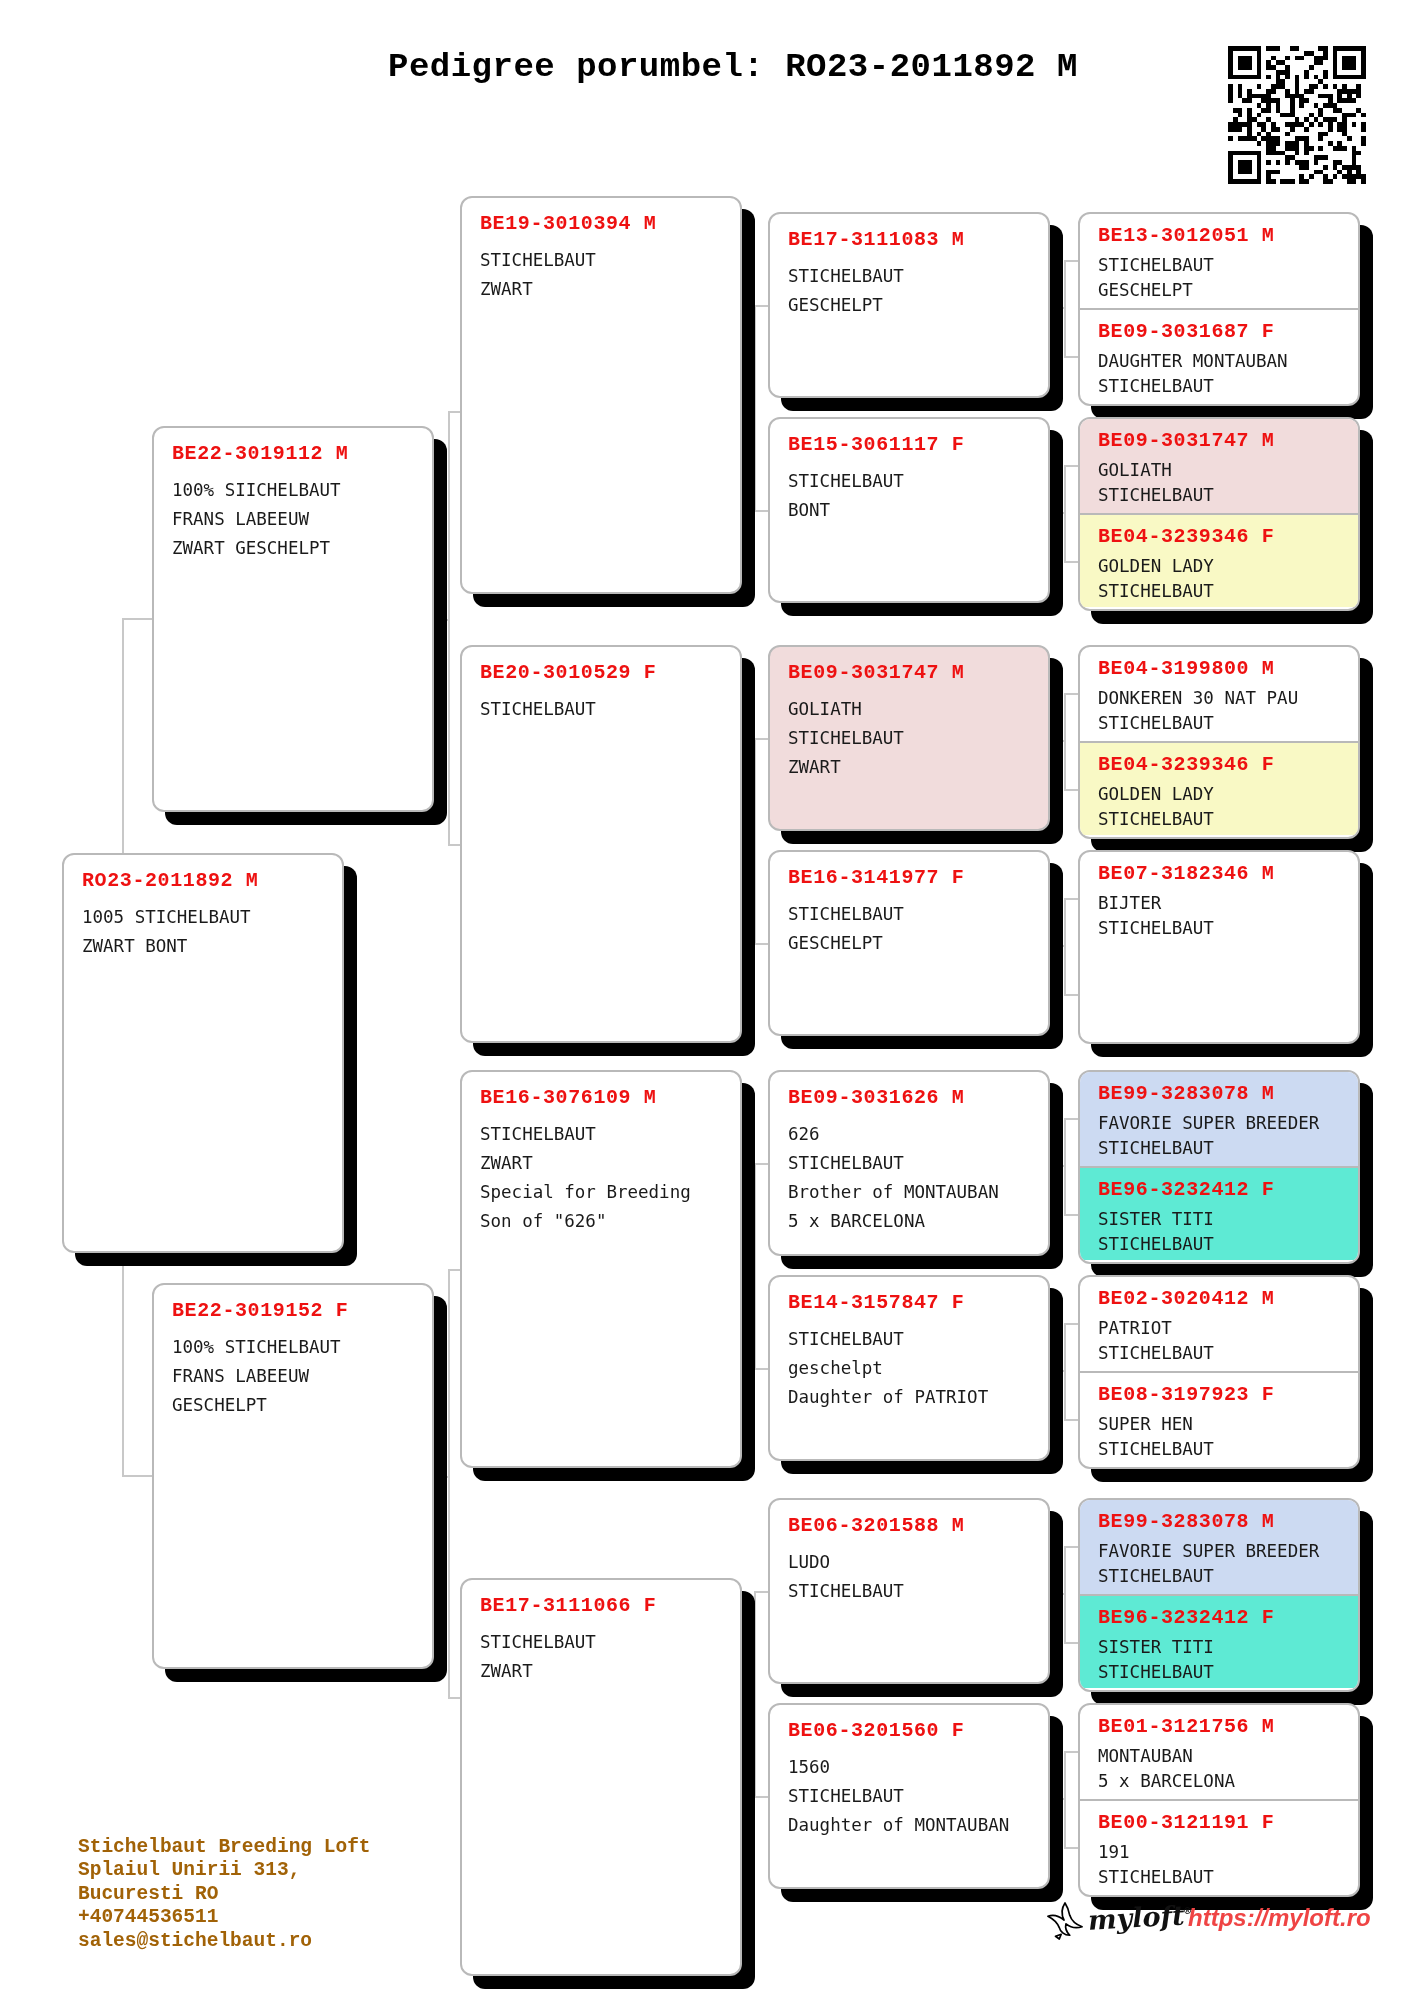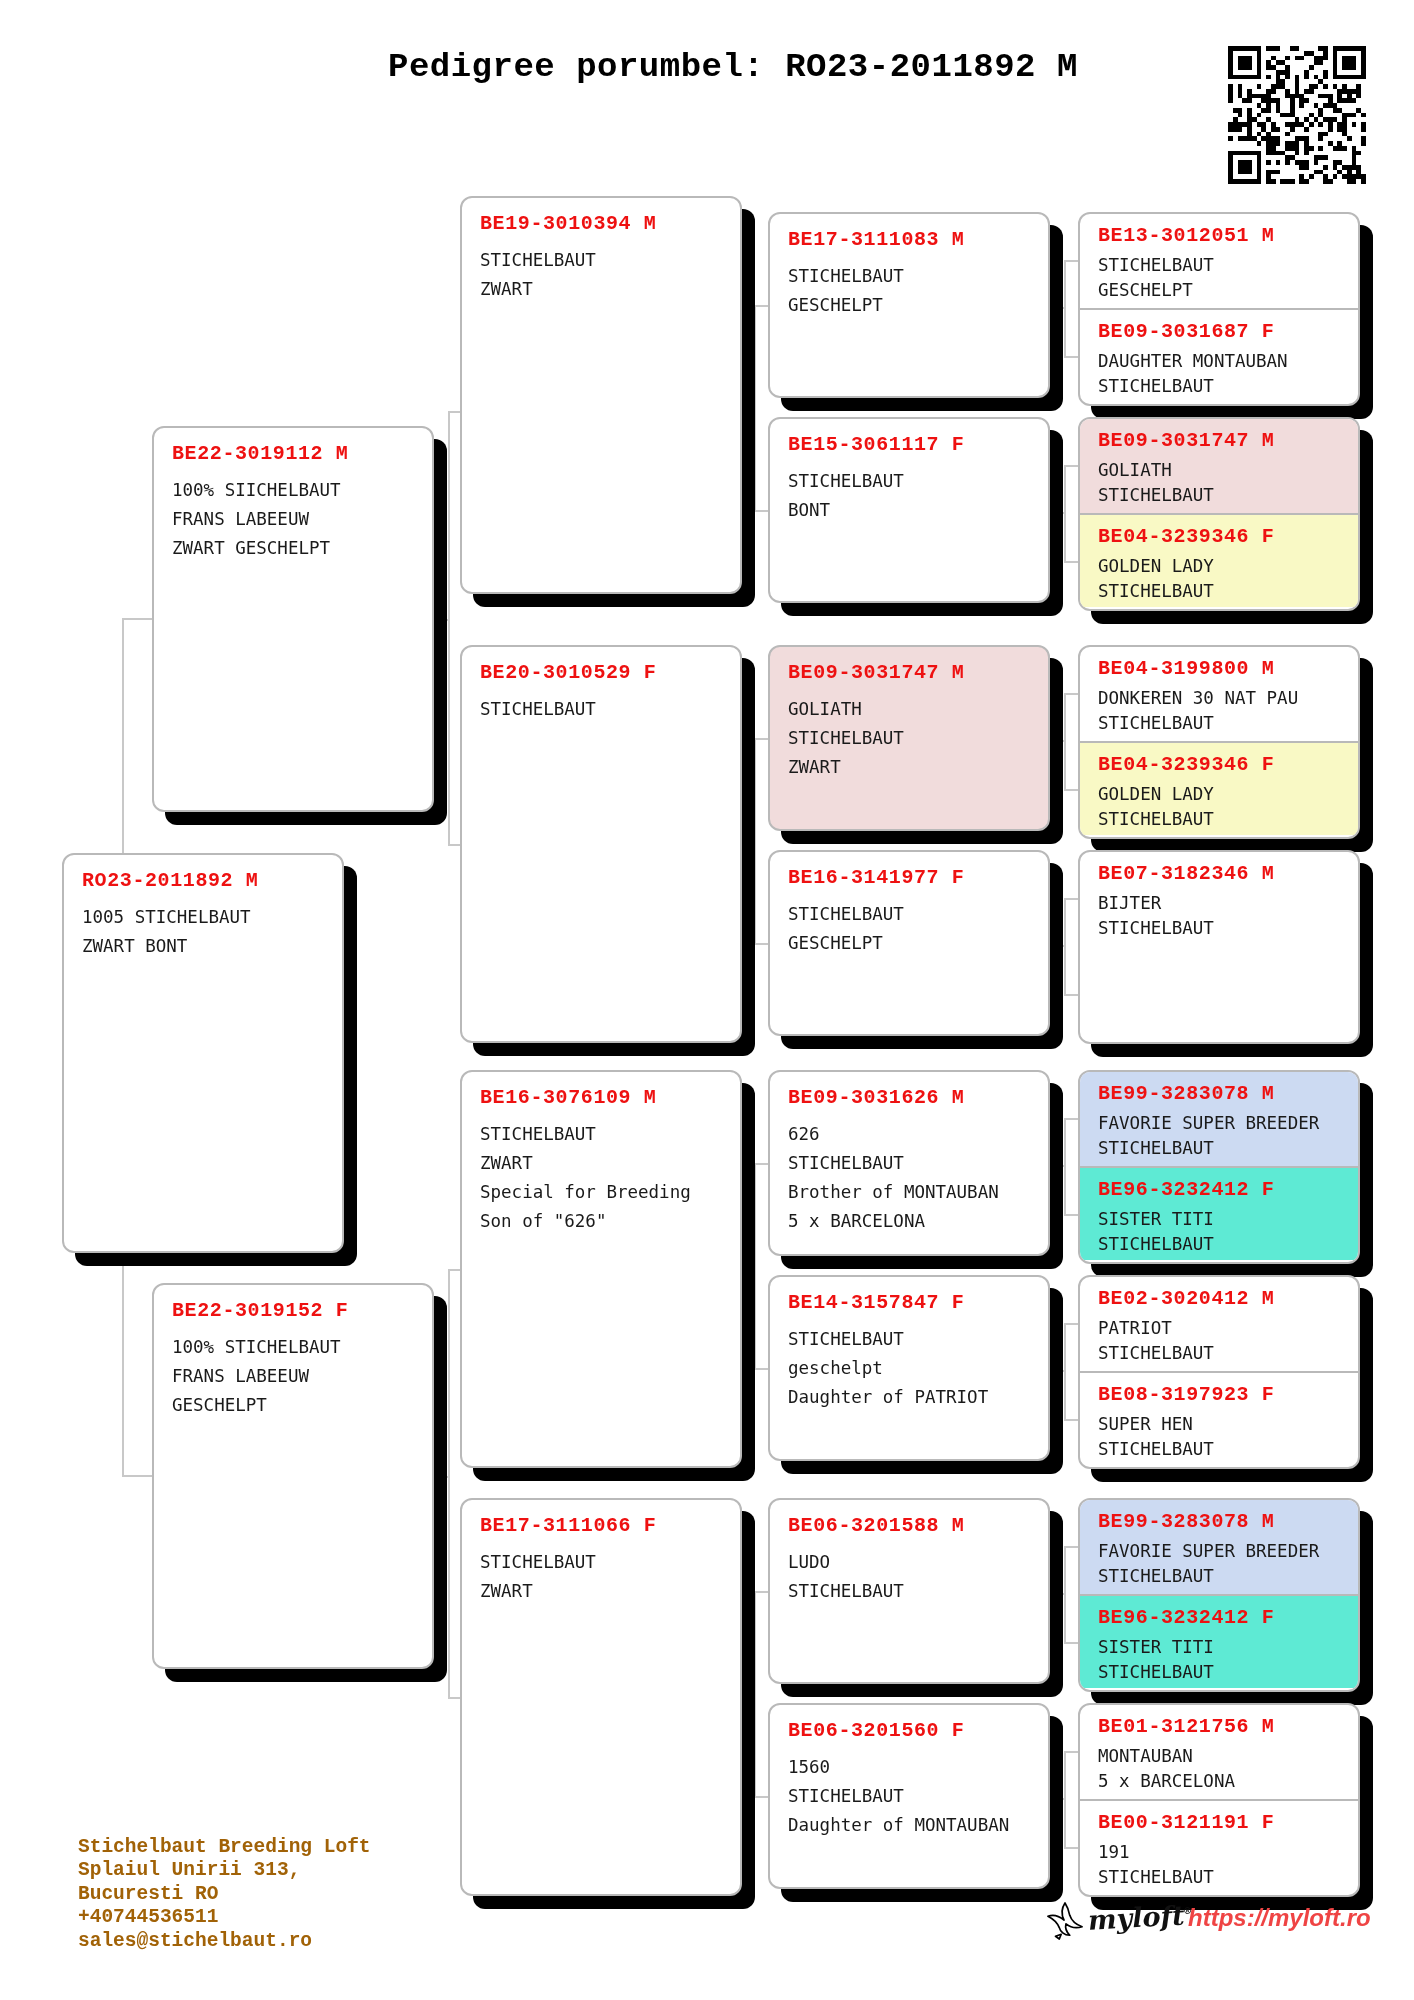--- a/index.html
+++ b/index.html
@@ -426,21 +426,21 @@
     <div class="ring">BE20-3010529 F</div>
     <div class="body">STICHELBAUT</div>
   </div>
   <div class="pbox" style="left:460px;top:1070px;width:282px;height:398px">
     <div class="ring">BE16-3076109 M</div>
     <div class="body">STICHELBAUT
 ZWART
 Special for Breeding
 Son of "626"</div>
   </div>
-  <div class="pbox" style="left:460px;top:1498px;width:282px;height:398px">
+  <div class="pbox" style="left:460px;top:1578px;width:282px;height:398px">
     <div class="ring">BE17-3111066 F</div>
     <div class="body">STICHELBAUT
 ZWART</div>
   </div>
 
   <div class="pbox" style="left:768px;top:212px;width:282px;height:186px">
     <div class="ring">BE17-3111083 M</div>
     <div class="body">STICHELBAUT
 GESCHELPT</div>
   </div>

